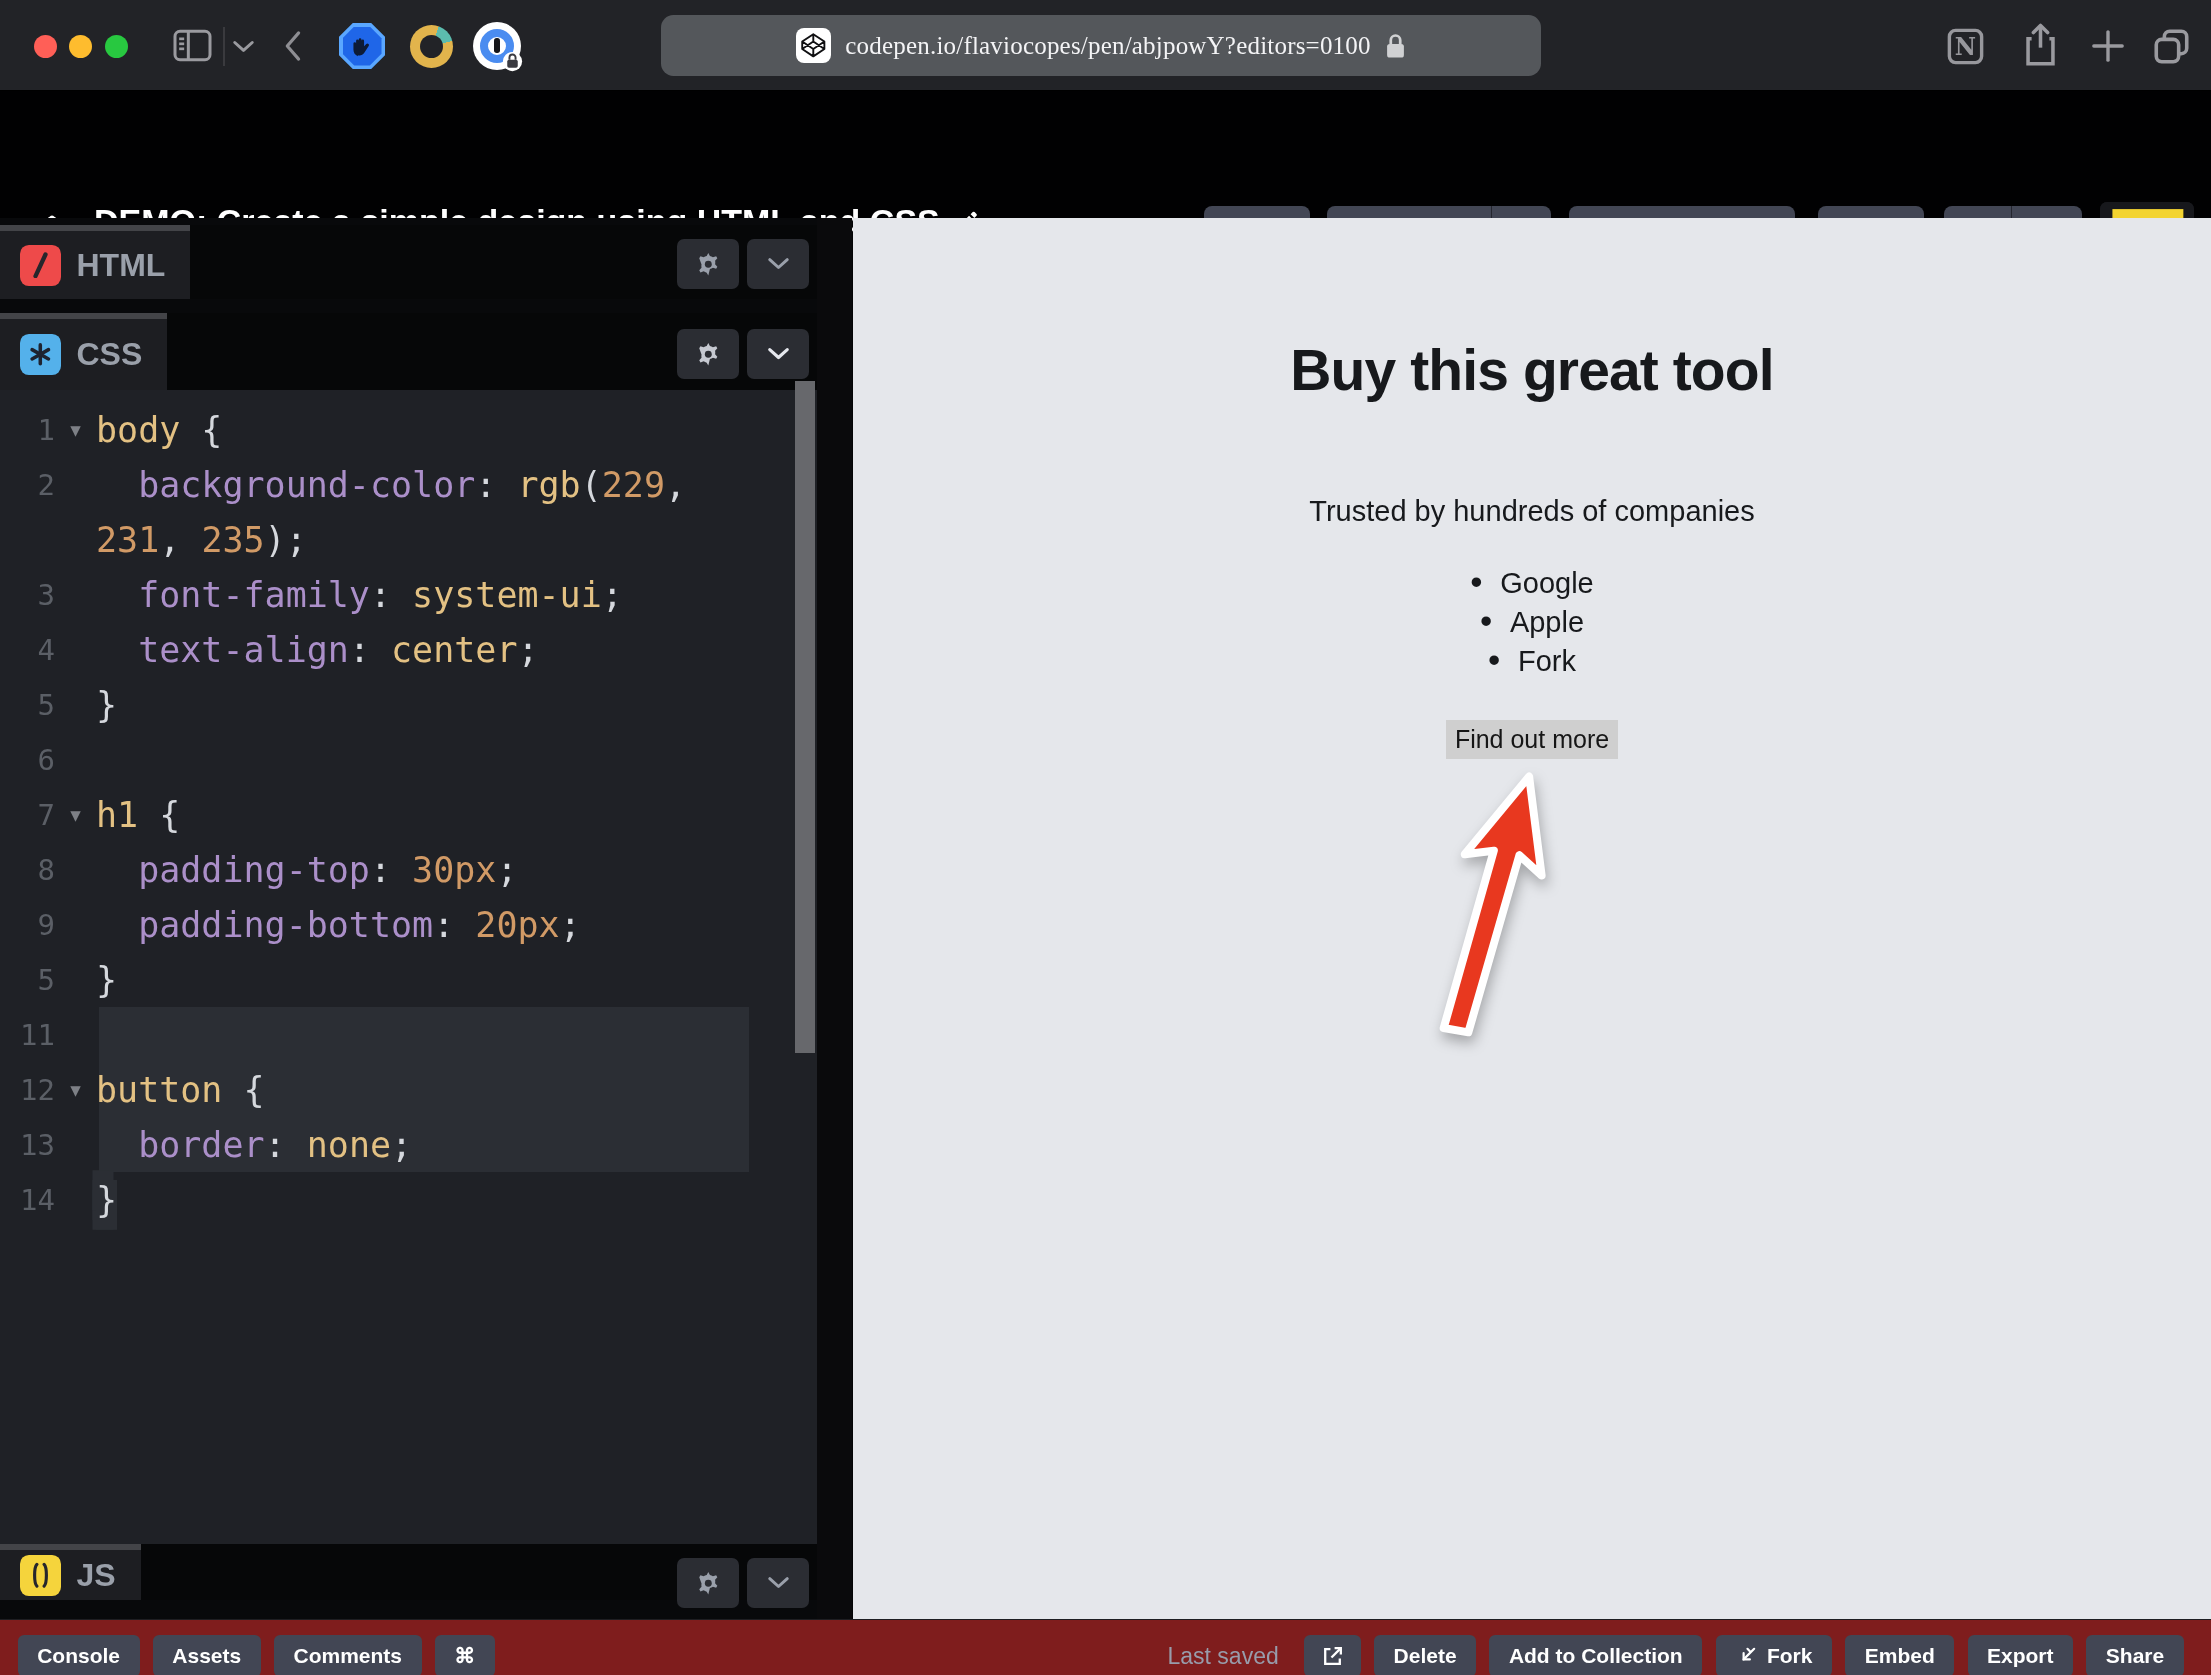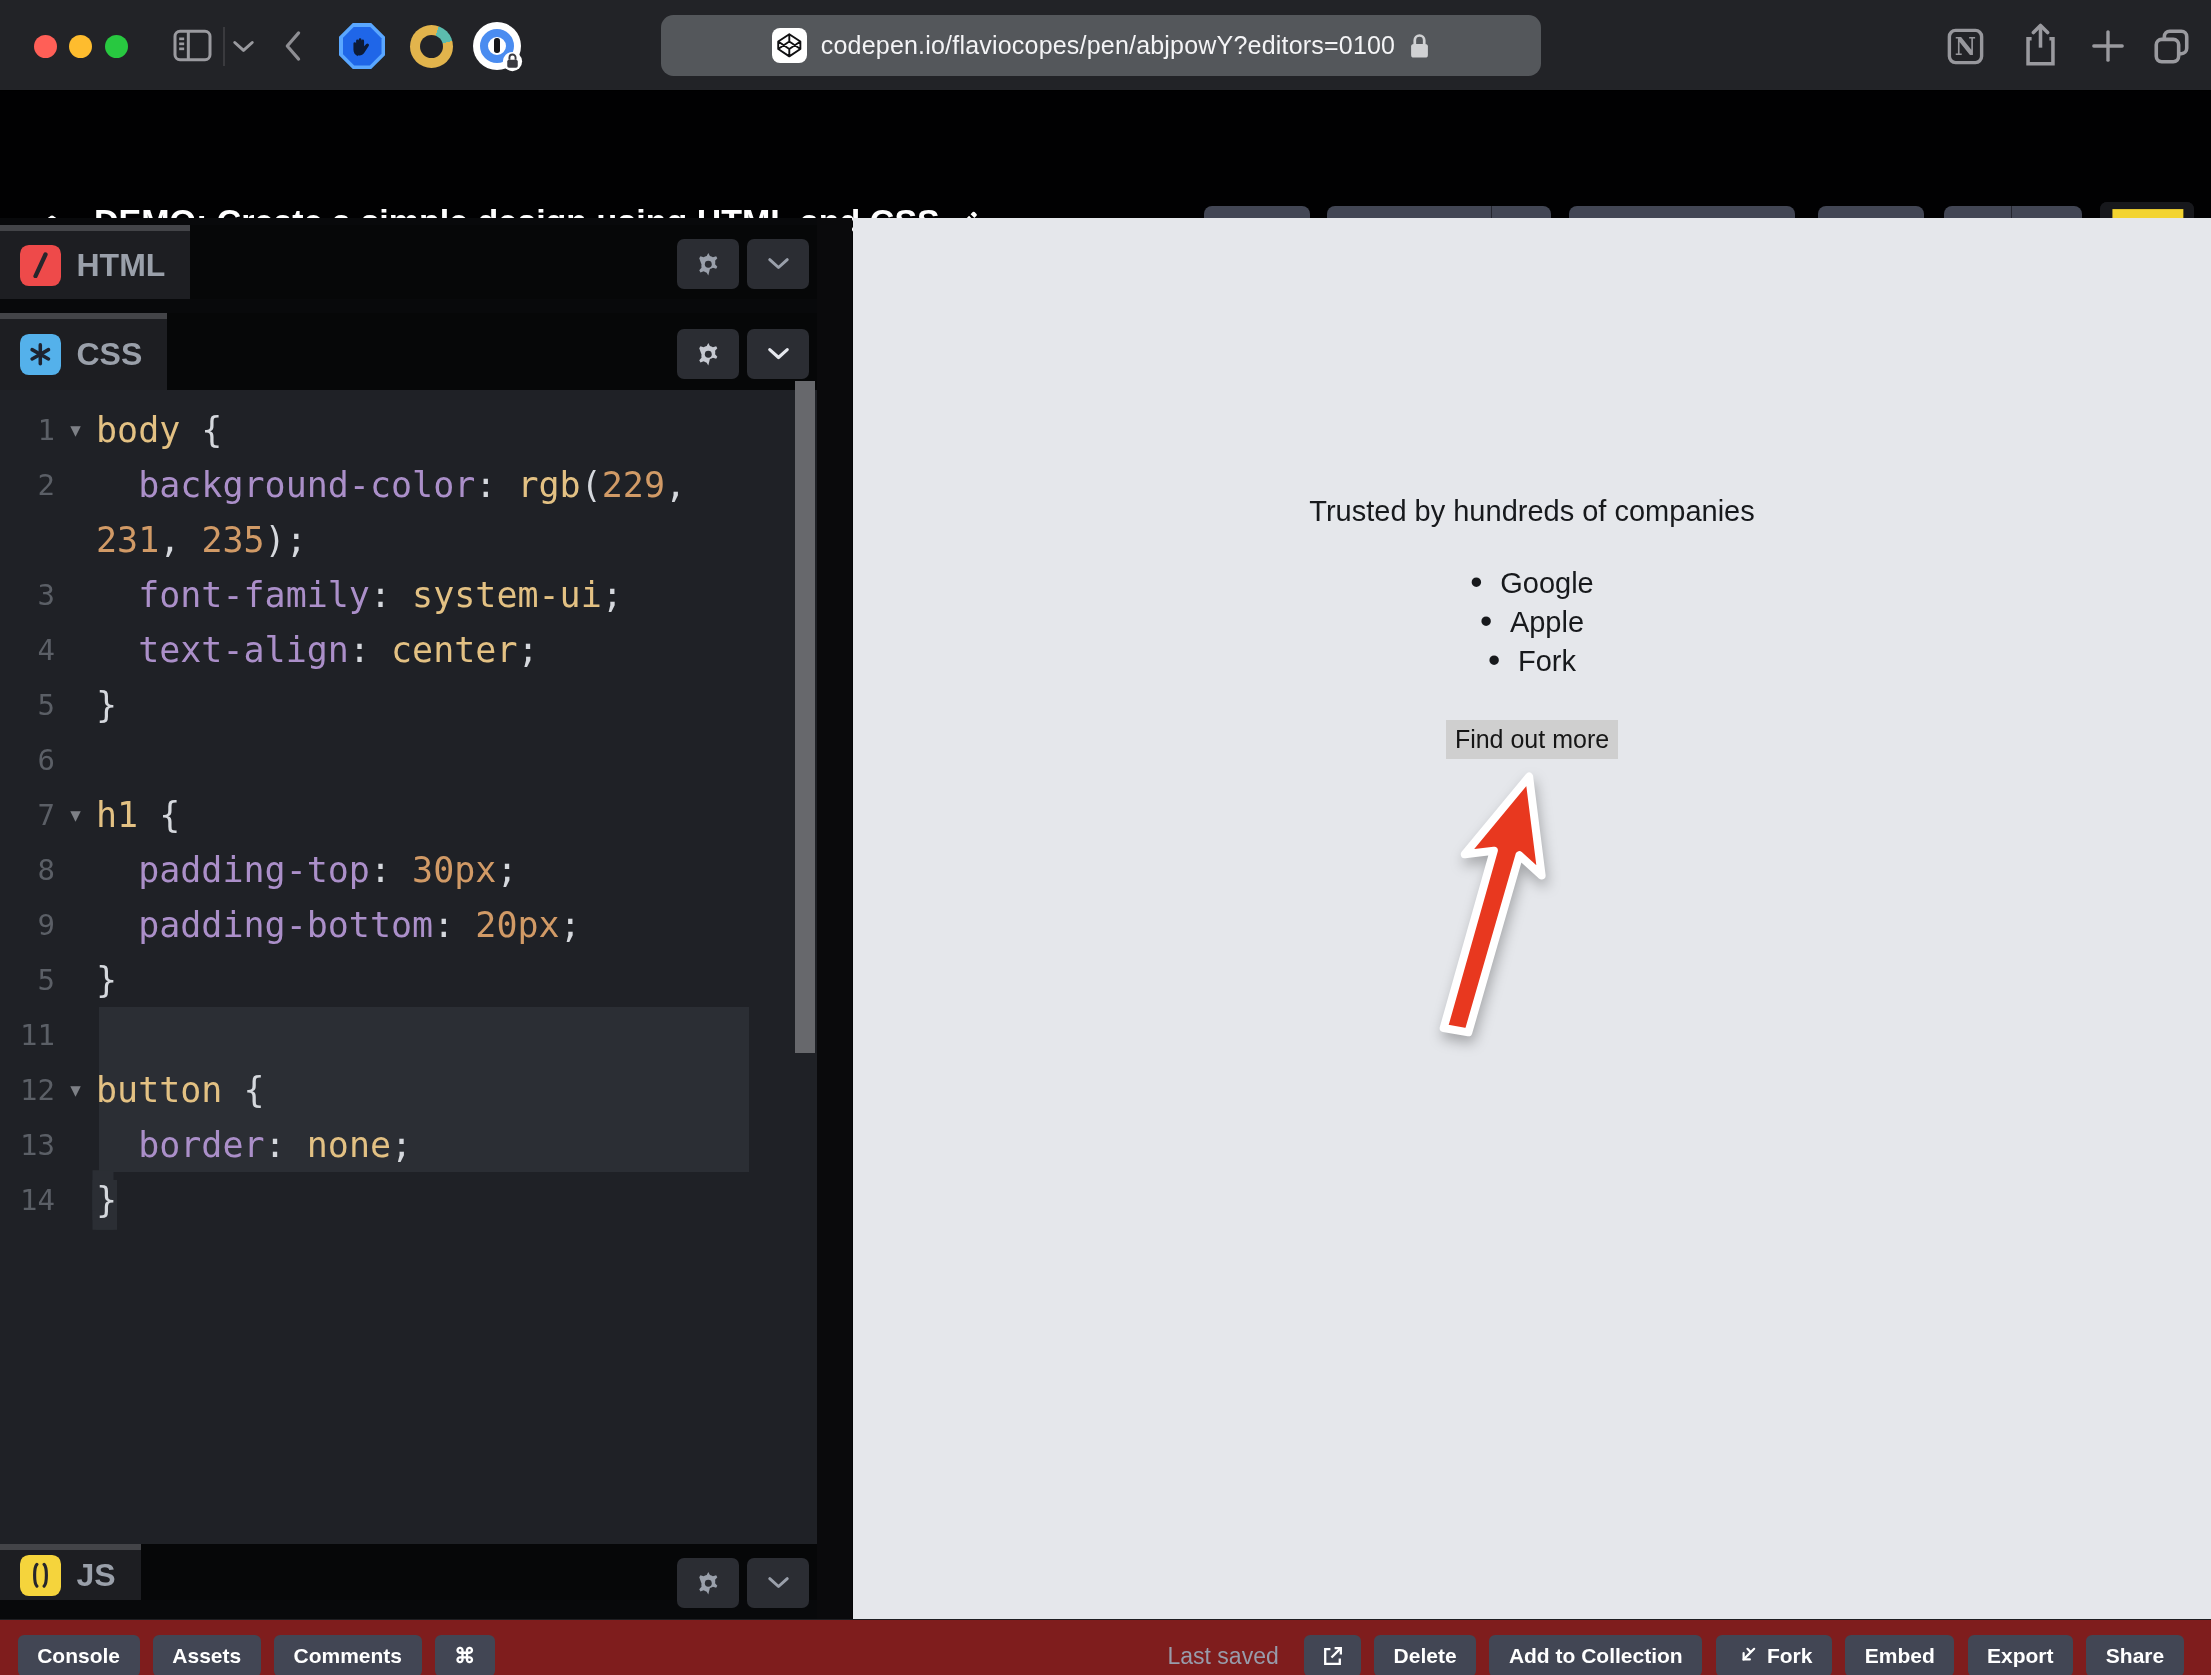--- a/index.html
+++ b/index.html
@@ -22,21 +22,21 @@
   .donut { position:absolute; left:410px; top:25px; width:43px; height:43px; border-radius:50%;
     background:conic-gradient(from 20deg,#5cbcae 0 55deg,#e2b44c 55deg 360deg); }
   .donut::after { content:""; position:absolute; left:9.8px; top:9.8px; width:23px; height:23px; border-radius:50%; background:#222327; }
   .onepw { position:absolute; left:473px; top:22px; width:48px; height:48px; border-radius:50%; background:#fff; }
   .onepw .ring { position:absolute; left:7px; top:7px; width:34px; height:34px; border:8px solid #4a8cf0; border-radius:50%; }
   .onepw .bar { position:absolute; left:21px; top:16px; width:6.2px; height:15px; background:#16161a; border-radius:2.7px; }
 
   .urlbar { position:absolute; left:661px; top:15px; width:880px; height:61px; border-radius:12.4px; background:#54575b;
     display:flex; align-items:center; justify-content:center; gap:14px; }
   .favicon { width:35px; height:35px; border-radius:8px; background:#fff; display:flex; align-items:center; justify-content:center; }
-  .urltext { color:#f4f4f6; font-size:25px; letter-spacing:0.2px; }
+  .urltext { color:#f4f4f6; font-size:25px; letter-spacing:0.2px;font-family:Liberation Serif, serif; }
 
   
   .cp-header { position:absolute; left:0; top:91px; width:2211px; height:127px; background:#010102; }
   .cp-logo { position:absolute; left:19.5px; top:119px; }
   .pen-title { position:absolute; left:94px; top:111px; color:#fff; font-size:34px; font-weight:700; white-space:nowrap; display:flex; align-items:center; gap:14px; }
   .pen-author { position:absolute; left:94px; top:161px; color:#9da0ac; font-size:23px; }
   .hbtn { position:absolute; top:115px; height:85px; background:#424654; border-radius:8px; color:#fff;
     display:flex; align-items:center; justify-content:center; gap:12.4px; font-size:26.6px; font-weight:700; cursor:pointer; }
   .hbtn .chev-part { height:100%; display:flex; align-items:center; justify-content:center; border-left:1.8px solid rgba(0,0,0,.45); }
   .avatar { position:absolute; left:2100px; top:111px; width:94px; height:94px; border-radius:7px; overflow:hidden; background:#17181c; }
@@ -414,20 +414,21 @@
         <svg width="23" height="14" viewBox="0 0 26 16">
             <polyline points="3,3 13,12 23,3" fill="none" stroke="#9aa0ab" stroke-width="3.4" stroke-linecap="round" stroke-linejoin="round"></polyline>
           </svg>
       </div>
     </div>
   </div>
 
   <div class="gutter-col"></div>
 
   <div class="preview">
+    <h1 class="pv-h1">Buy this great tool</h1>
     <p class="pv-sub">Trusted by hundreds of companies</p>
     <div class="pv-list">
 
     <div class="pv-li">
           <span>Google</span>
         </div>
         <div class="pv-li">
           <span>Apple</span>
         </div>
         <div class="pv-li">

